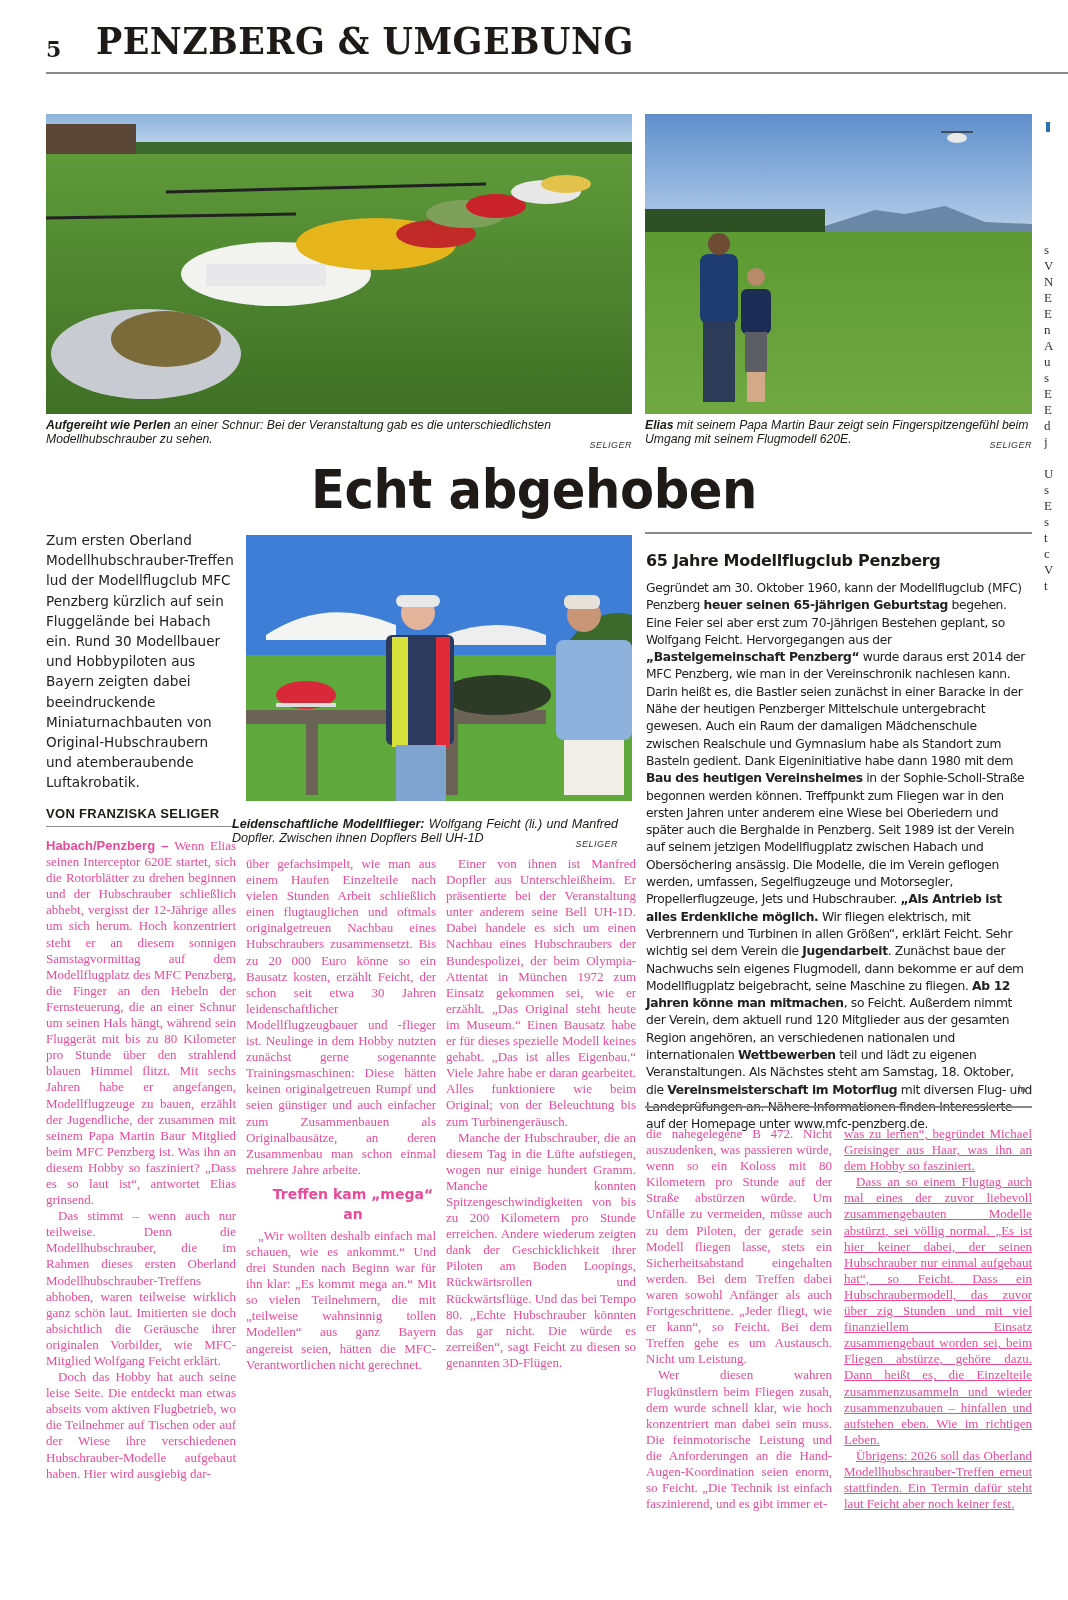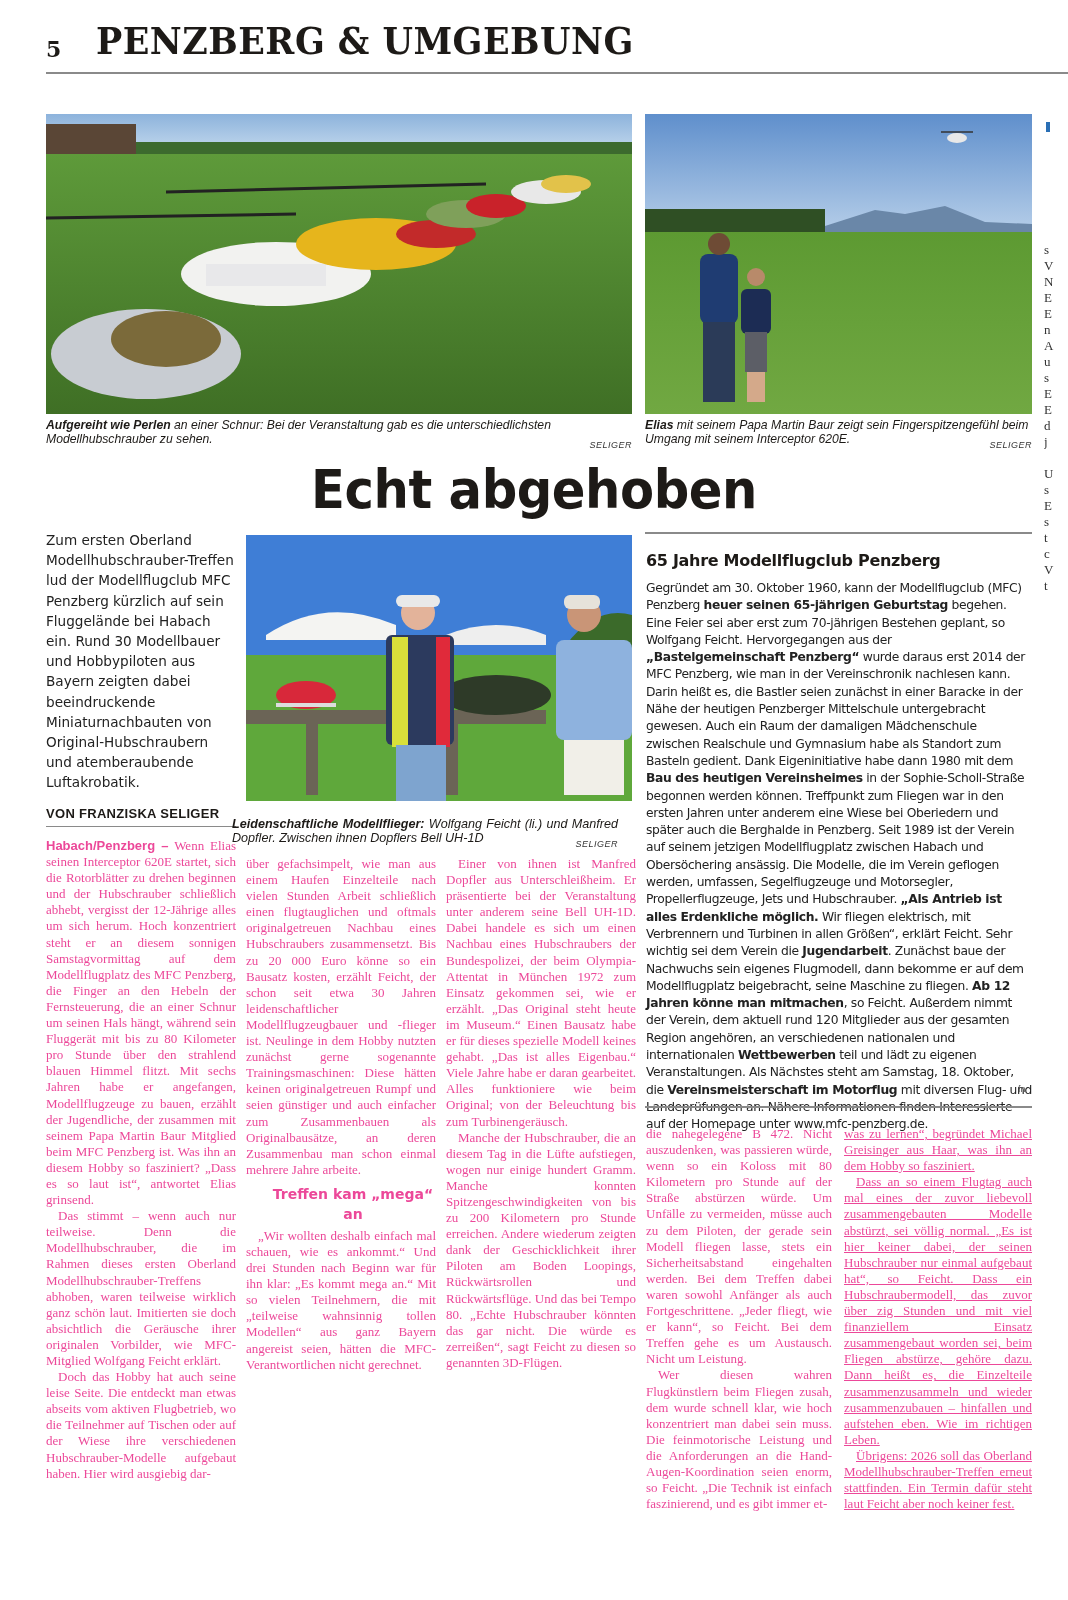--- a/index.html
+++ b/index.html
@@ -112,21 +112,21 @@
     </g>
     <g>
       <rect x="96" y="175" width="30" height="45" rx="6" fill="#1c2c54"></rect>
       <circle cx="111" cy="163" r="9" fill="#b88a6a"></circle>
       <rect x="100" y="218" width="22" height="40" fill="#5c5e66"></rect>
       <rect x="102" y="258" width="18" height="30" fill="#d4a98a"></rect>
     </g>
   </svg>
 </div>
 <div class="caption" style="left:645px; top:418px; width:387px; height:34px;">
-  <b>Elias</b><span> mit seinem Papa Martin Baur zeigt sein Fingerspitzengefühl beim Umgang mit seinem Interceptor 620E.</span>
+  <b>Elias</b><span> mit seinem Papa Martin Baur zeigt sein Fingerspitzengefühl beim Umgang mit seinem Flugmodell 620E.</span>
   <span class="credit">SELIGER</span>
 </div>
 
 <h1 class="headline">Echt abgehoben</h1>
 
 <div class="rule" style="left:645px; top:532px; width:387px;"></div>
 
 <p class="lead">Zum ersten Oberland Modellhubschrauber-Treffen lud der Modellflugclub MFC Penzberg kürzlich auf sein Fluggelände bei Habach ein. Rund 30 Modellbauer und Hobbypiloten aus Bayern zeigten dabei beeindruckende Miniaturnachbauten von Original-Hubschraubern und atemberaubende Luftakrobatik.</p>
 <div class="byline">VON FRANZISKA SELIGER</div>
 <div class="thin-rule" style="left:46px; top:826px; width:190px;"></div>

